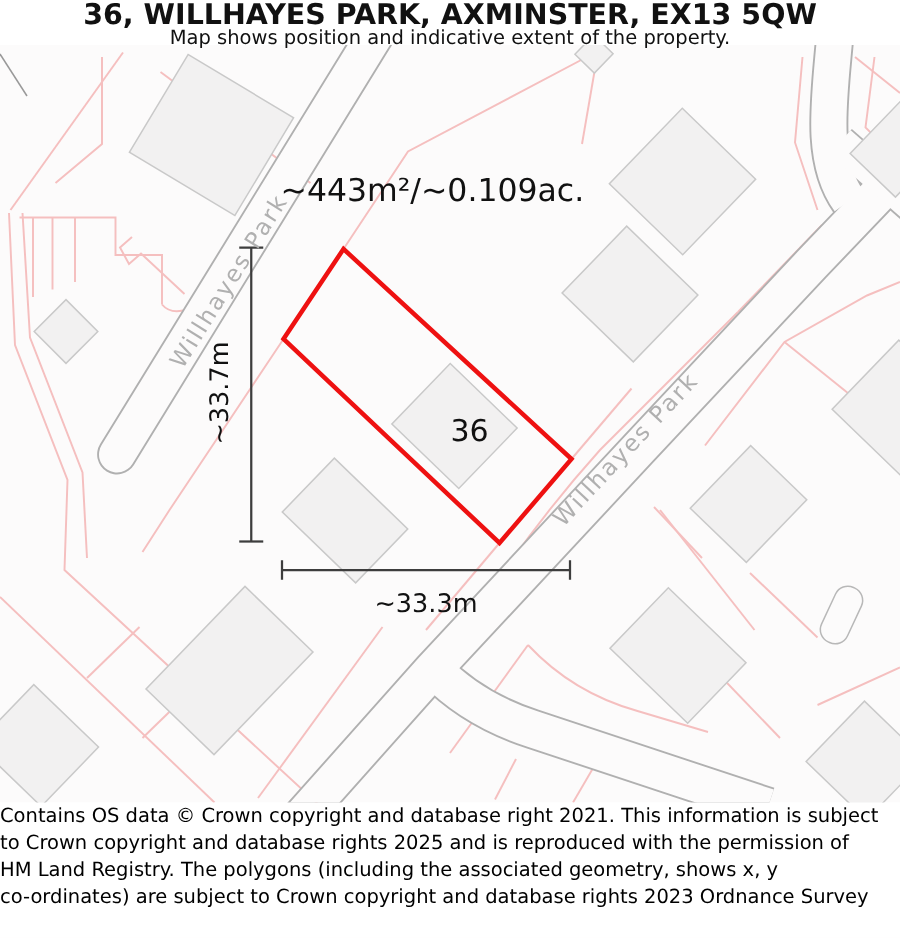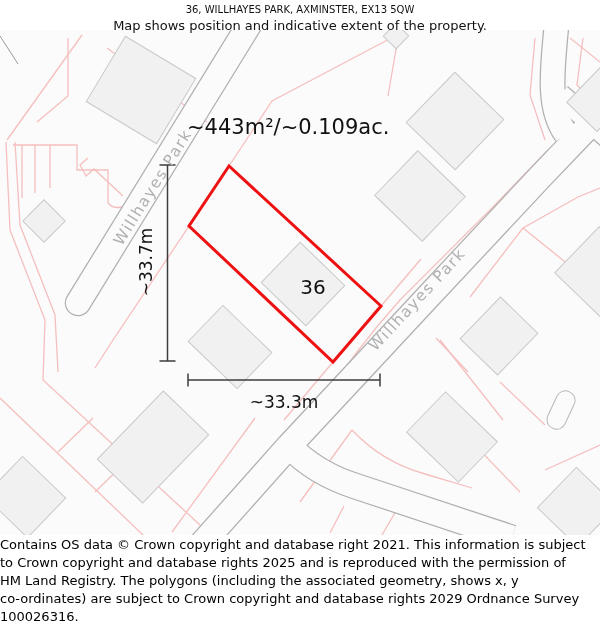--- a/index.html
+++ b/index.html
@@ -1,20 +1,20 @@
 <!DOCTYPE html>
 <html><head>
 <meta charset="utf-8">
 <style>
   html,body{margin:0;padding:0;background:#fff;}
   body{width:600px;height:625px;overflow:hidden;position:relative;
        font-family:"DejaVu Sans","Liberation Sans",sans-serif;color:#111;}
   .header{position:absolute;top:0;left:0;width:600px;height:35px;text-align:center;
           background:transparent;z-index:3;}
-  .header .title{font-size:10px;line-height:16px;padding-top:2px;}
+  .header .title{font-size:19px;line-height:16px;padding-top:2px;font-weight:bold;}
   .header .subtitle{font-size:13px;line-height:16px;}
   .map-wrap{position:absolute;top:30px;left:0;width:600px;height:505px;z-index:1;}
   .footer{position:absolute;top:536px;left:0;width:592px;padding-left:0;z-index:3;
           background:#fff;font-size:13px;line-height:18px;color:#000;}
   svg text{font-family:"DejaVu Sans","Liberation Sans",sans-serif;}
 </style>
 </head>
 <body>
 
 <div class="header">
@@ -121,15 +121,14 @@
     <text transform="translate(152,262) rotate(-90)" text-anchor="middle" font-size="17" fill="#111111">~33.7m</text>
     <text x="284" y="408" text-anchor="middle" font-size="17" fill="#111111">~33.3m</text>
   </g>
 </svg>
 </div>
 
 <div class="footer">
   <div>Contains OS data © Crown copyright and database right 2021. This information is subject</div>
   <div>to Crown copyright and database rights 2025 and is reproduced with the permission of</div>
   <div>HM Land Registry. The polygons (including the associated geometry, shows x, y</div>
-  <div>co-ordinates) are subject to Crown copyright and database rights 2029 Ordnance Survey</div>
-  <div>100026316.</div>
+  <div>co-ordinates) are subject to Crown copyright and database rights 2023 Ordnance Survey</div>
 </div>
 
 </body></html>

